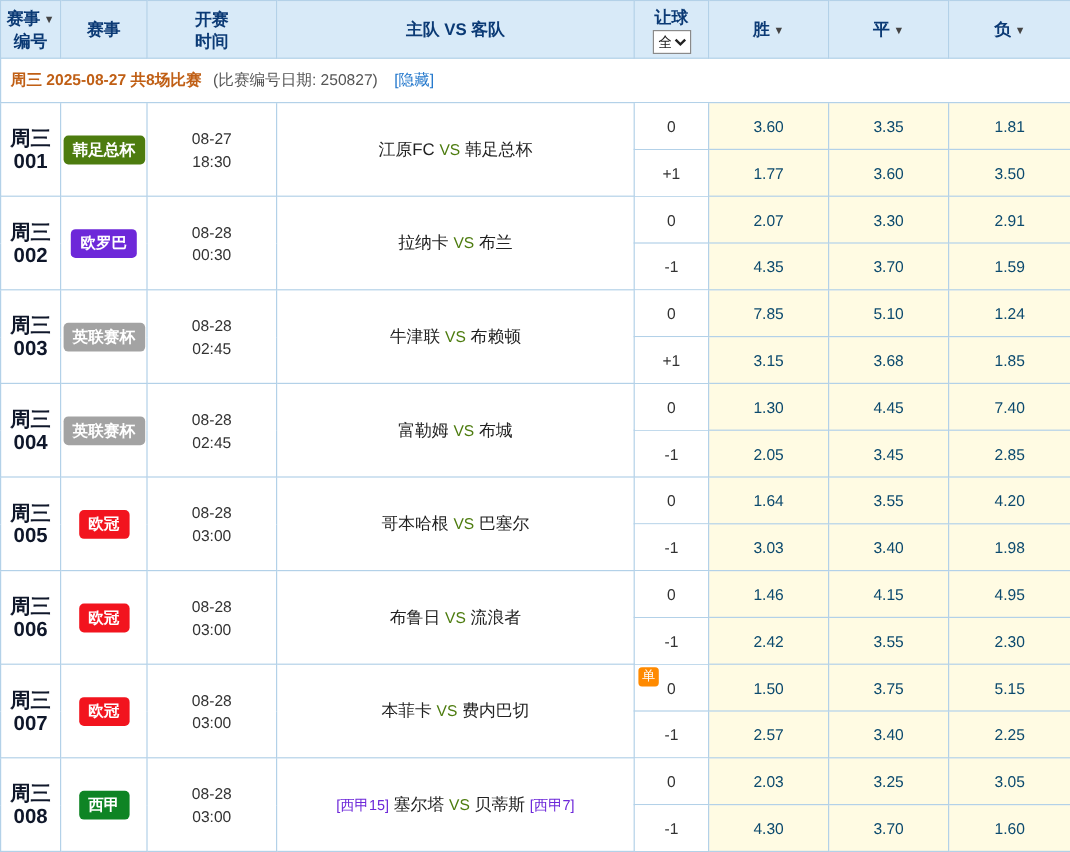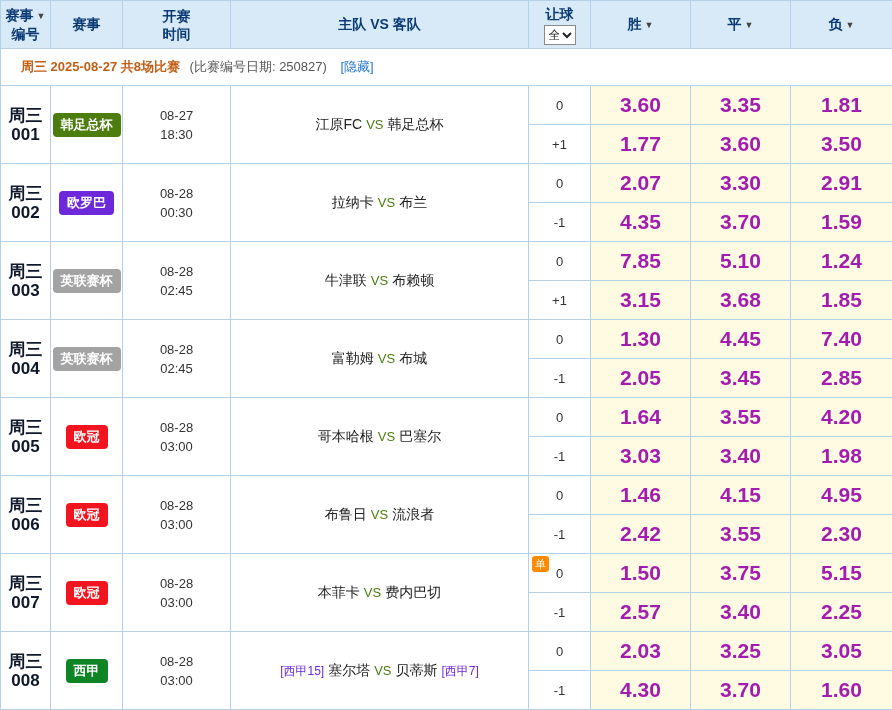--- a/index.html
+++ b/index.html
@@ -43,21 +43,21 @@
     border:1px solid #8a8a8a;
     background:#fff;
     color:#222;
     font-family:"Liberation Sans","DejaVu Sans",sans-serif;
   }
   
   tr.sub-header td {
     height:37px;
     background:#ffffff;
     text-align:left;
-    padding-left:20px;
+    padding-left:8px;
     font-size:13px;
     vertical-align:middle;
   }
   .date-summary { color:#c05f15; font-weight:bold; margin-right:6px; }
   .code-note { color:#555; margin-right:10px; }
   .hide-link { color:#2277cc; cursor:pointer; text-decoration:none; }
   
   tbody.matches td { text-align:center; vertical-align:middle; }
   td.num { font-size:17px; font-weight:bold; color:#0f172a; line-height:19px; }
   td.league { }
@@ -87,23 +87,23 @@
     left:3px;
     background:#ff8a00;
     color:#fff;
     font-size:11px;
     line-height:14px;
     padding:1px 3px;
     border-radius:3px;
   }
   td.odds {
     background:#fffbe3;
-    color:#a21caf;
-    font-size:21px;
-    font-weight:bold;
+    color:#0c4a6e;
+    font-size:13px;
+    font-weight:normal;
     height:39px;
     cursor:pointer;
   }
 </style>
 </head>
 <body>
 
 <table class="grid">
   <colgroup>
     <col style="width:50px">

